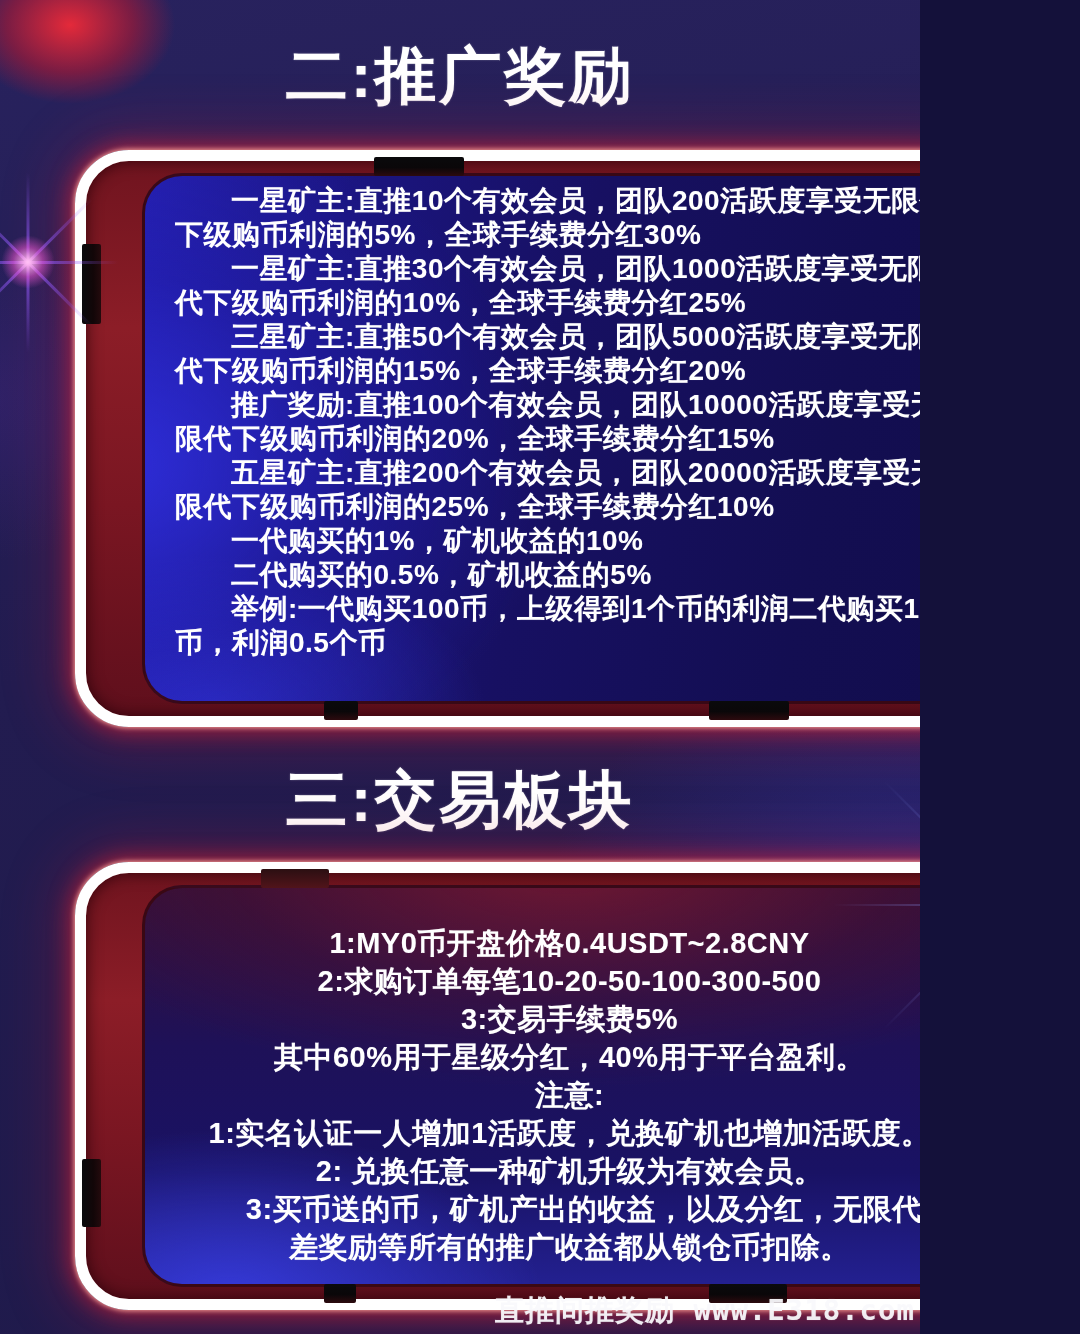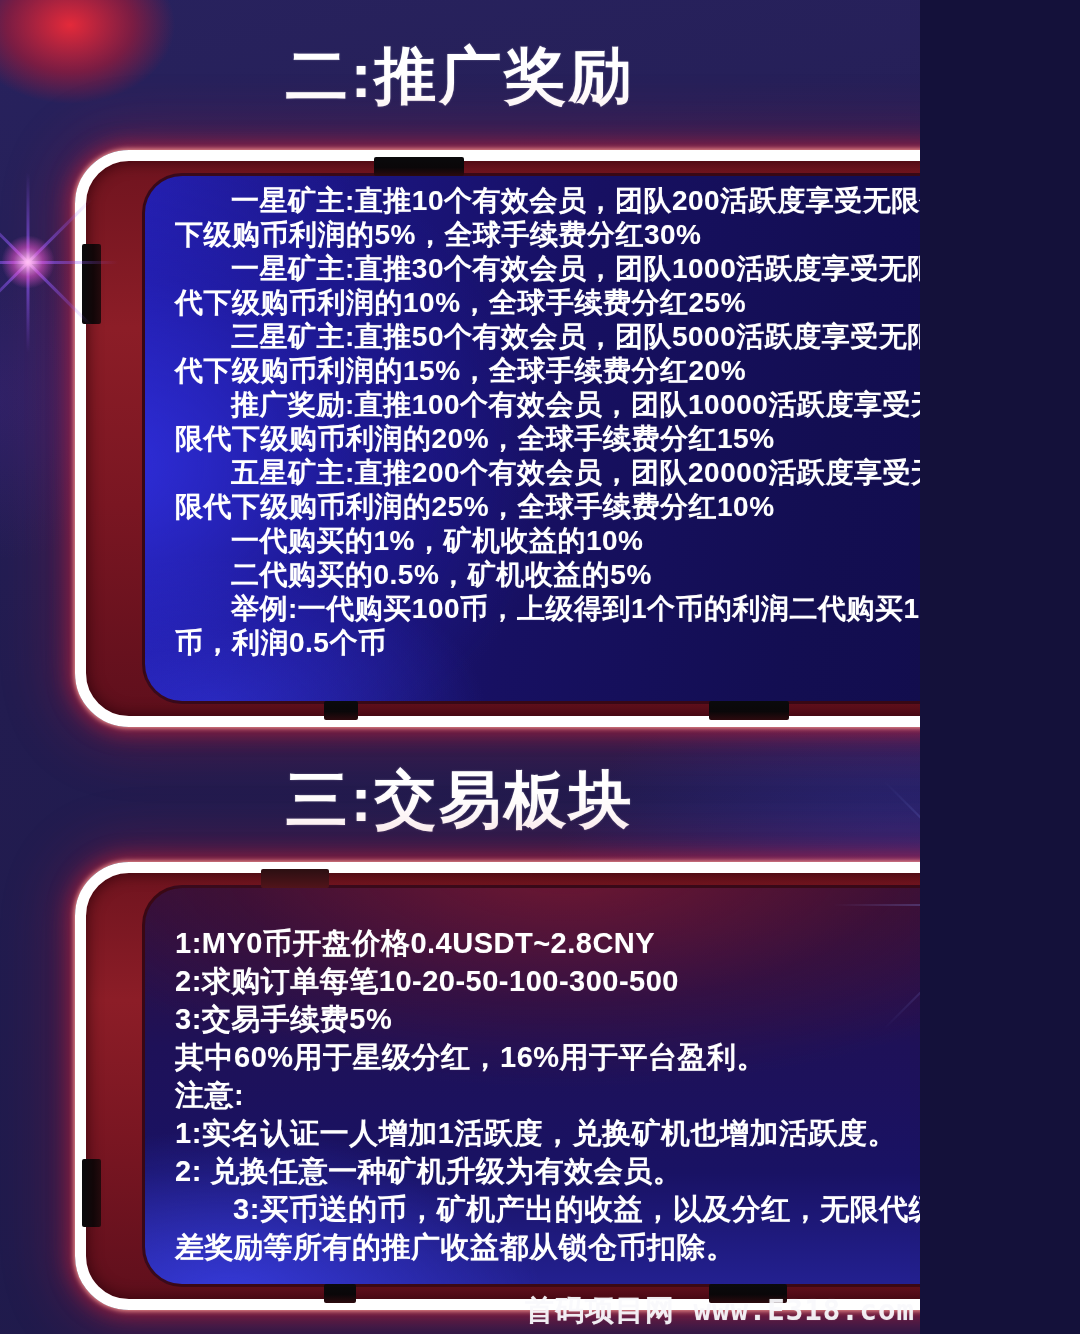--- a/index.html
+++ b/index.html
@@ -50,21 +50,21 @@
   #panel-trading .panel-inner{
     background:
       radial-gradient(460px 250px at 10% 104%, rgba(58,64,235,.80), transparent 68%),
       radial-gradient(760px 310px at 50% -6%, rgba(150,28,45,.60), rgba(90,16,40,.28) 45%, transparent 72%),
       linear-gradient(180deg,#33103a 0%,#1e1158 40%,#191264 72%,#232090 100%);
     padding:36px 22px 0 30px;
   }
 
   .para{margin:0;font-weight:700;color:#ffffff;text-shadow:0 0 1px rgba(255,255,255,.3);}
   #panel-promotion .para{font-size:28px;line-height:34px;letter-spacing:.5px;text-indent:2em;}
-  #panel-trading .para{font-size:29px;line-height:38px;letter-spacing:.5px;text-indent:0;}
+  #panel-trading .para{font-size:29px;line-height:38px;letter-spacing:.5px;text-indent:0;text-align:center;}
   #panel-trading .para.indent{text-indent:2em;}
 
   .tab{position:absolute;z-index:4;border-radius:2px;}
   .tab.h{height:19px;background:linear-gradient(180deg,#0a0a0c 0%,#0a0709 55%,#2c0a0e 100%);}
   .tab.v{width:19px;background:linear-gradient(90deg,#0a0a0c 0%,#120608 60%,#240a0d 100%);}
   .tab.maroon{background:linear-gradient(180deg,#2b0f12 0%,#51141a 100%);}
 
   .flare{position:absolute;pointer-events:none;z-index:6;}
   .flare .core{position:absolute;left:50%;top:50%;}
   .beam{position:absolute;left:0;right:0;top:50%;height:3px;margin-top:-1.5px;}
@@ -121,21 +121,21 @@
     <div class="tab h maroon" style="left:175px;top:-4px;width:68px;"></div>
     <div class="tab v" style="right:-4px;top:80px;height:70px;"></div>
     <div class="tab v" style="left:-4px;top:286px;height:68px;"></div>
     <div class="tab h" style="left:238px;bottom:-4px;width:32px;"></div>
     <div class="tab h" style="left:623px;bottom:-4px;width:78px;"></div>
 
     <div class="panel-inner">
       <p class="para">1:MY0币开盘价格0.4USDT~2.8CNY</p>
       <p class="para">2:求购订单每笔10-20-50-100-300-500</p>
       <p class="para">3:交易手续费5%</p>
-      <p class="para">其中60%用于星级分红，16%用于平台盈利。</p>
+      <p class="para">其中60%用于星级分红，40%用于平台盈利。</p>
       <p class="para">注意:</p>
       <p class="para">1:实名认证一人增加1活跃度，兑换矿机也增加活跃度。</p>
       <p class="para">2: 兑换任意一种矿机升级为有效会员。</p>
       <p class="para indent">3:买币送的币，矿机产出的收益，以及分红，无限代级差奖励等所有的推广收益都从锁仓币扣除。</p>
     </div>
   </section>
 
   <div class="flare" id="flare-purple">
     <div class="beam r0"></div>
       <div class="beam r90"></div>
@@ -144,15 +144,15 @@
     <div class="core"></div>
   </div>
 
   <div class="flare" id="flare-blue">
     <div class="beam r45"></div>
       <div class="beam r135"></div>
     <div class="beam r0"></div>
     <div class="core"></div>
   </div>
 
-  <div class="watermark">首码项目网 www.E318.com</div>
+  <div class="watermark">直推间推奖励 www.E318.com</div>
 
 </div>
 
 </body></html>

